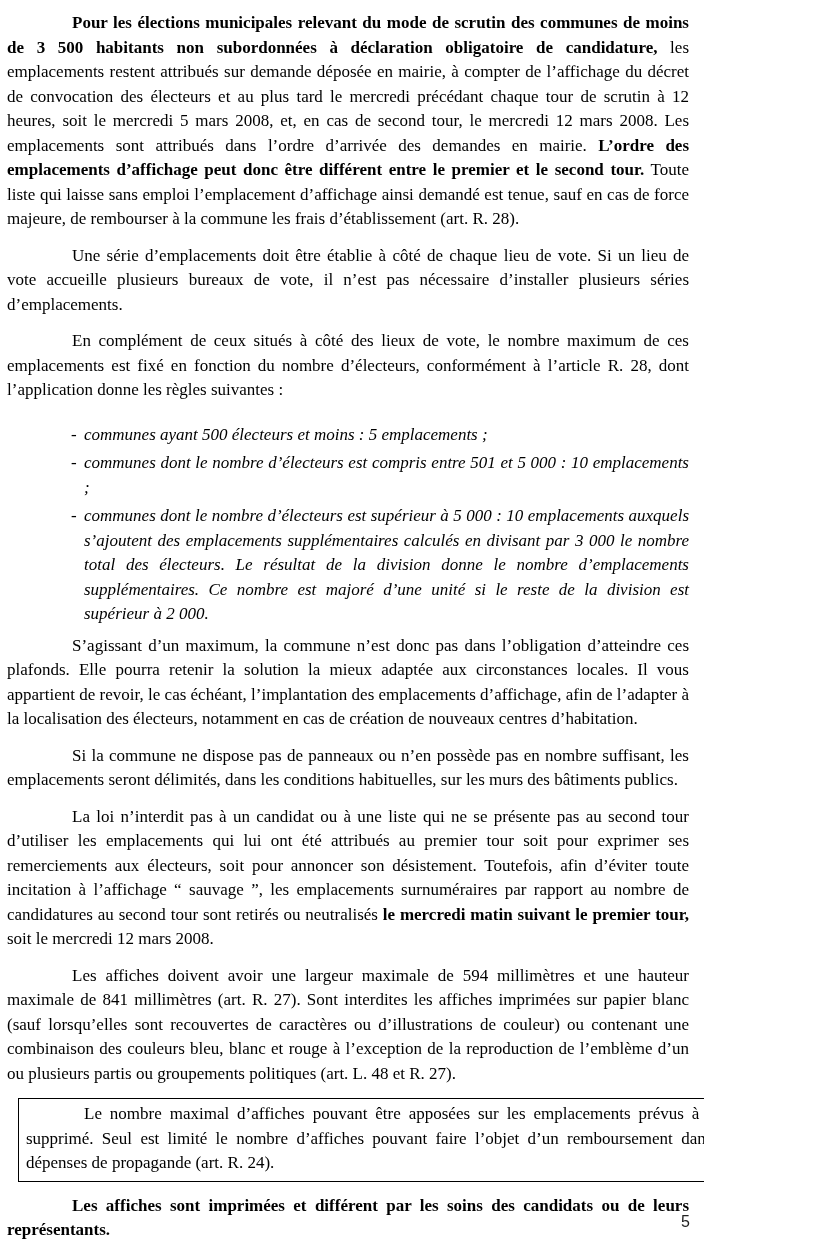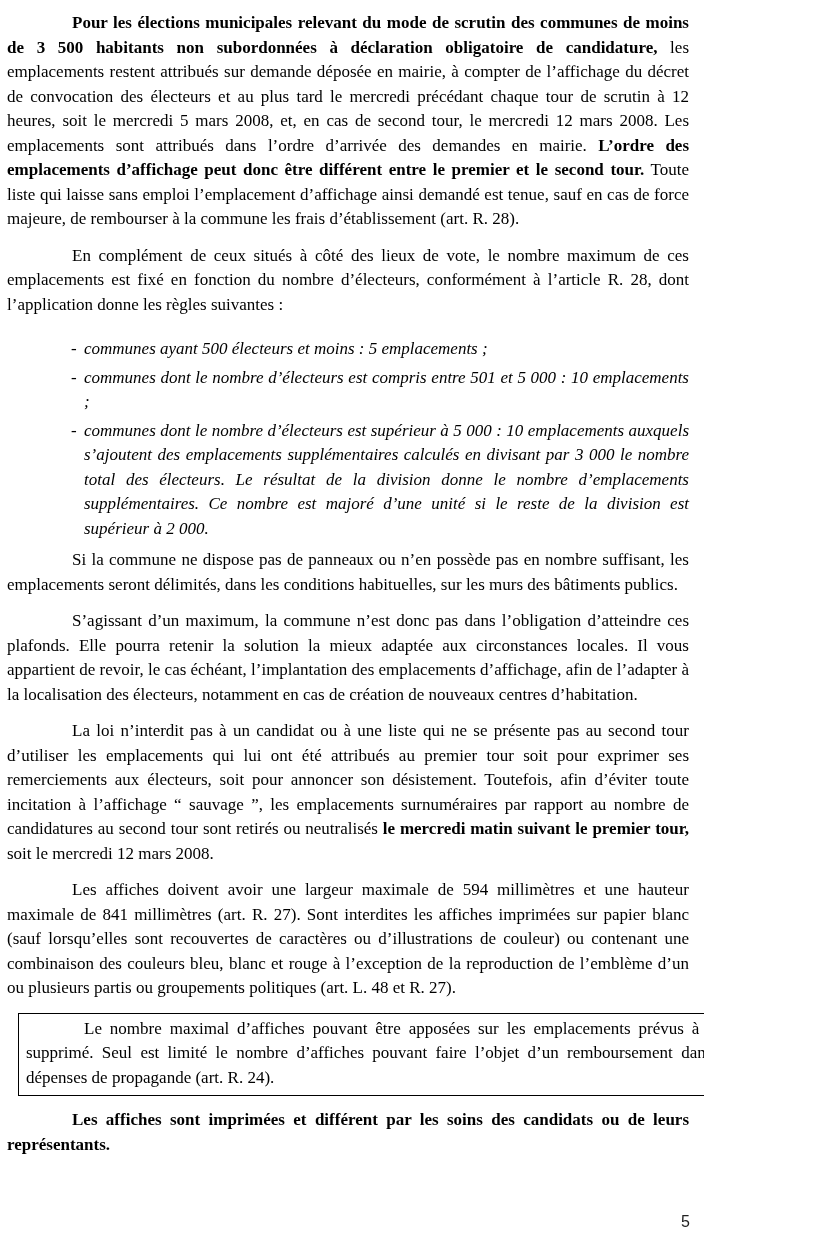--- a/index.html
+++ b/index.html
@@ -49,41 +49,42 @@
   }
 </style>
 </head>
 <body>
 
 <div class="doc">
   <div class="content">
 
     <p class="para"><span class="bold">Pour les élections municipales relevant du mode de scrutin des communes de moins de 3&nbsp;500 habitants non subordonnées à déclaration obligatoire de candidature,</span><span> les emplacements restent attribués sur demande déposée en mairie, à compter de l’affichage du décret de convocation des électeurs et au plus tard le mercredi précédant chaque tour de scrutin à 12 heures, soit le mercredi 5 mars 2008, et, en cas de second tour, le mercredi 12 mars 2008. Les emplacements sont attribués dans l’ordre d’arrivée des demandes en mairie. </span><span class="bold">L’ordre des emplacements d’affichage peut donc être différent entre le premier et le second tour.</span><span> Toute liste qui laisse sans emploi l’emplacement d’affichage ainsi demandé est tenue, sauf en cas de force majeure, de rembourser à la commune les frais d’établissement (art. R. 28).</span></p>
 
+    <p class="para">Une série d’emplacements doit être établie à côté de chaque lieu de vote. Si un lieu de vote accueille plusieurs bureaux de vote, il n’est pas nécessaire d’installer plusieurs séries d’emplacements.</p>
 
     <p class="para tight">En complément de ceux situés à côté des lieux de vote, le nombre maximum de ces emplacements est fixé en fonction du nombre d’électeurs, conformément à l’article R. 28, dont l’application donne les règles suivantes :</p>
 
     <div class="bullets">
       <div class="bullet">
           <span class="bullet-dash">-</span>
           <span class="bullet-text">communes ayant 500 électeurs et moins : 5 emplacements ;</span>
         </div>
       <div class="bullet">
           <span class="bullet-dash">-</span>
           <span class="bullet-text">communes dont le nombre d’électeurs est compris entre 501 et 5&nbsp;000 : 10 emplacements ;</span>
         </div>
       <div class="bullet">
           <span class="bullet-dash">-</span>
           <span class="bullet-text">communes dont le nombre d’électeurs est supérieur à 5&nbsp;000 : 10 emplacements auxquels s’ajoutent des emplacements supplémentaires calculés en divisant par 3&nbsp;000 le nombre total des électeurs. Le résultat de la division donne le nombre d’emplacements supplémentaires. Ce nombre est majoré d’une unité si le reste de la division est supérieur à 2&nbsp;000.</span>
         </div>
     </div>
 
+    <p class="para">S’agissant d’un maximum, la commune n’est donc pas dans l’obligation d’atteindre ces plafonds. Elle pourra retenir la solution la mieux adaptée aux circonstances locales. Il vous appartient de revoir, le cas échéant, l’implantation des emplacements d’affichage, afin de l’adapter à la localisation des électeurs, notamment en cas de création de nouveaux centres d’habitation.</p>
+
     <p class="para">Si la commune ne dispose pas de panneaux ou n’en possède pas en nombre suffisant, les emplacements seront délimités, dans les conditions habituelles, sur les murs des bâtiments publics.</p>
-
-    <p class="para">S’agissant d’un maximum, la commune n’est donc pas dans l’obligation d’atteindre ces plafonds. Elle pourra retenir la solution la mieux adaptée aux circonstances locales. Il vous appartient de revoir, le cas échéant, l’implantation des emplacements d’affichage, afin de l’adapter à la localisation des électeurs, notamment en cas de création de nouveaux centres d’habitation.</p>
 
     <p class="para"><span>La loi n’interdit pas à un candidat ou à une liste qui ne se présente pas au second tour d’utiliser les emplacements qui lui ont été attribués au premier tour soit pour exprimer ses remerciements aux électeurs, soit pour annoncer son désistement. Toutefois, afin d’éviter toute incitation à l’affichage “ sauvage ”, les emplacements surnuméraires par rapport au nombre de candidatures au second tour sont retirés ou neutralisés </span><span class="bold">le mercredi matin suivant le premier tour,</span><span> soit le mercredi 12 mars 2008.</span></p>
 
     <p class="para">Les affiches doivent avoir une largeur maximale de 594 millimètres et une hauteur maximale de 841 millimètres (art. R. 27). Sont interdites les affiches imprimées sur papier blanc (sauf lorsqu’elles sont recouvertes de caractères ou d’illustrations de couleur) ou contenant une combinaison des couleurs bleu, blanc et rouge à l’exception de la reproduction de l’emblème d’un ou plusieurs partis ou groupements politiques (art. L. 48 et R. 27).</p>
 
     <div class="boxed">Le nombre maximal d’affiches pouvant être apposées sur les emplacements prévus à cet effet a été supprimé. Seul est limité le nombre d’affiches pouvant faire l’objet d’un remboursement dans le cadre des dépenses de propagande (art. R. 24).</div>
 
     <p class="para bold-para">Les affiches sont imprimées et différent par les soins des candidats ou de leurs représentants.</p>
 
   </div>

